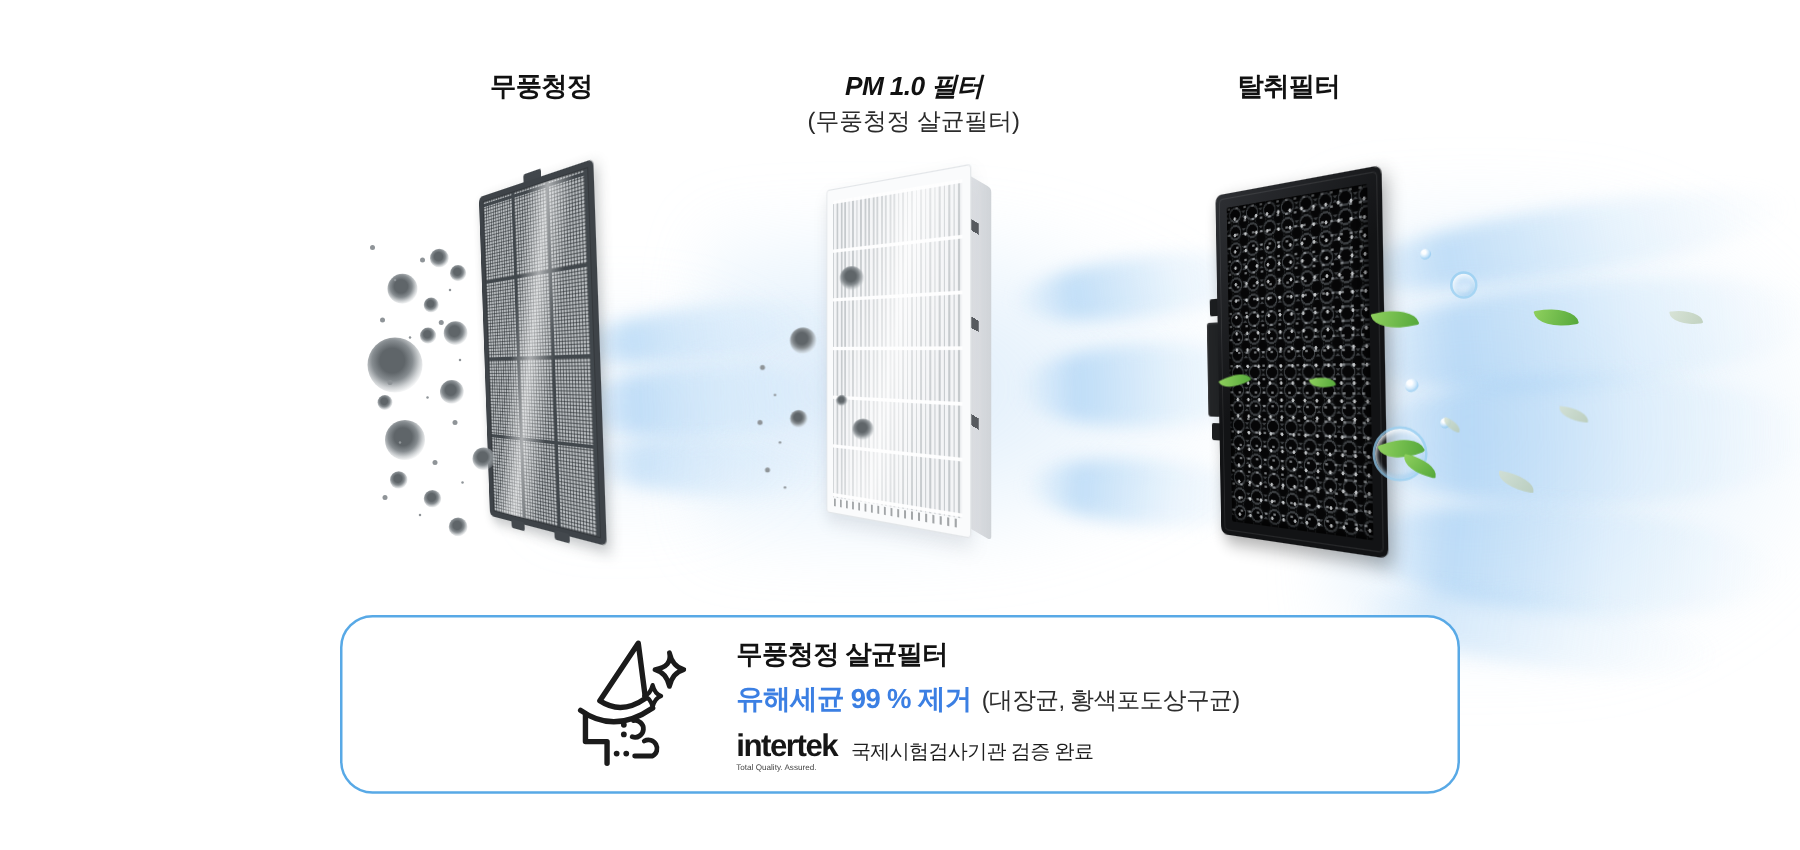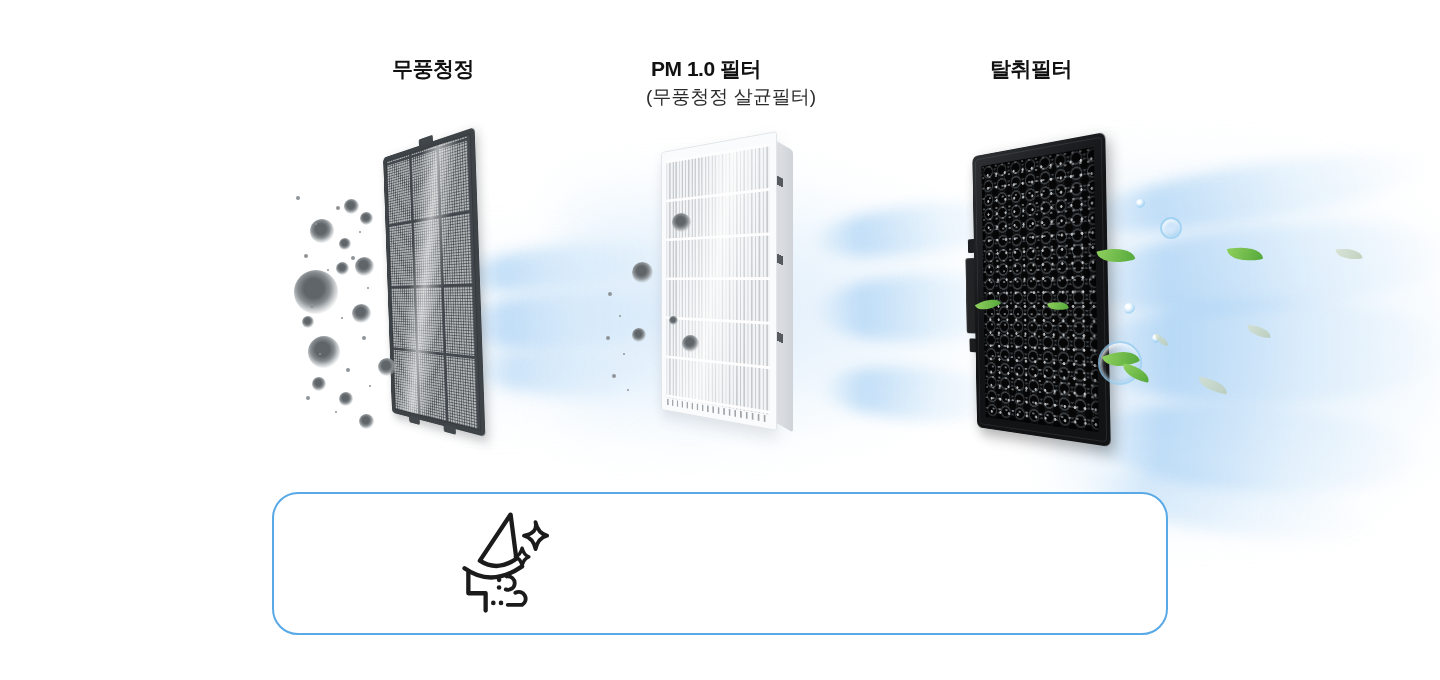--- a/index.html
+++ b/index.html
@@ -185,21 +185,21 @@
     <div class="streak" style="left:820px;top:368px;width:195px;height:52px;transform:rotate(4deg);"></div>
 
     <div class="streak" style="left:1075px;top:165px;width:360px;height:55px;transform:rotate(-9deg);"></div>
     <div class="streak" style="left:1085px;top:225px;width:370px;height:85px;transform:rotate(-5deg);"></div>
     <div class="streak" style="left:1090px;top:300px;width:360px;height:105px;transform:rotate(-1deg);"></div>
     <div class="streak" style="left:1085px;top:405px;width:340px;height:85px;transform:rotate(4deg);"></div>
     <div class="streak" style="left:1080px;top:478px;width:300px;height:55px;transform:rotate(8deg);opacity:.6;"></div>
   </div>
 
   <div class="col-label" style="left:433px;top:55px;">무풍청정</div>
-  <div class="col-label" style="left:706px;top:55px;">PM 1.0 필터</div>
+  <div class="col-label" style="left:731px;top:55px;font-style:italic;">PM 1.0 필터</div>
   <div class="sub-label" style="left:731px;top:84px;">(무풍청정 살균필터)</div>
   <div class="col-label" style="left:1031px;top:55px;">탈취필터</div>
 
   <div class="filter1">
     <div class="f1-tab"></div>
     <div class="f1-frame">
       <div class="f1-mesh"></div>
     </div>
     <div class="f1-foot f1-foot-a"></div>
     <div class="f1-foot f1-foot-b"></div>
@@ -267,15 +267,29 @@
       <path d="M16,66 L16,88 L34,88 L34,106"></path>
       <path d="M86,14 Q88.5,25.5 98,28 Q88.5,30.5 86,42 Q83.5,30.5 74,28 Q88.5,25.5 86,14 Z" stroke-width="4"></path>
       <path d="M72,41 Q73.8,48.2 79,50 Q73.8,51.8 72,59 Q70.2,51.8 65,50 Q70.2,48.2 72,41 Z" stroke-width="3.6"></path>
       <circle cx="48" cy="74" r="2.4" fill="#1b1b1b" stroke="none"></circle>
       <circle cx="48" cy="82" r="2.4" fill="#1b1b1b" stroke="none"></circle>
       <path d="M55,84 a7,7 0 1 0 1,-13.5" stroke-width="4"></path>
       <circle cx="42" cy="98" r="2.4" fill="#1b1b1b" stroke="none"></circle>
       <circle cx="50" cy="98" r="2.4" fill="#1b1b1b" stroke="none"></circle>
       <path d="M57,100 H72 A7,7 0 1 0 65,87.5" stroke-width="4"></path>
     </svg>
+    <div class="ib-text">
+      <div class="ib-title">무풍청정 살균필터</div>
+      <div class="ib-line2">
+        <span class="ib-highlight">유해세균 99 % 제거</span>
+        <span class="ib-note">(대장균, 황색포도상구균)</span>
+      </div>
+      <div class="ib-line3">
+        <div class="ib-logo-wrap">
+          <span class="ib-logo">intertek</span>
+          <span class="ib-tagline">Total Quality. Assured.</span>
+        </div>
+        <span class="ib-cert-text">국제시험검사기관 검증 완료</span>
+      </div>
+    </div>
   </div>
 
 </div>
 
 </body></html>

